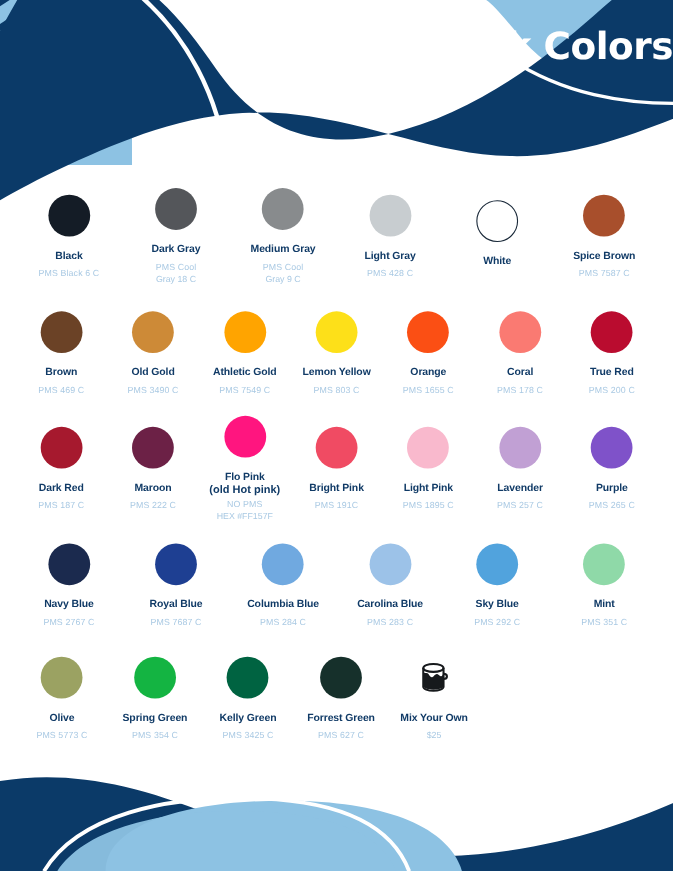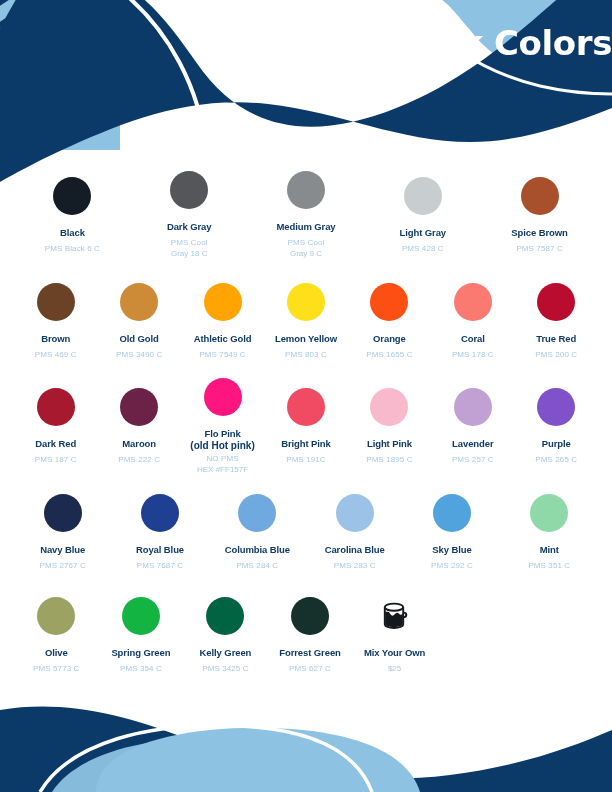--- a/index.html
+++ b/index.html
@@ -182,20 +182,25 @@
         <div class="cname">Medium Gray</div>
         <div class="cpms">PMS Cool</div>
         <div class="cpms2">Gray 9 C</div>
       </div>
       <div class="cell">
         <div class="dot" style="background:#c8cdd0"></div>
         <div class="cname">Light Gray</div>
         <div class="cpms">PMS 428 C</div>
       </div>
       <div class="cell">
+        <div class="dot outline"></div>
+        <div class="cname">White</div>
+        <div class="cpms"></div>
+      </div>
+      <div class="cell">
         <div class="dot" style="background:#a84f2c"></div>
         <div class="cname">Spice Brown</div>
         <div class="cpms">PMS 7587 C</div>
       </div>
     </div>
 
     <div class="row r2">
       <div class="cell">
         <div class="dot" style="background:#6b4226"></div>
         <div class="cname">Brown</div>

